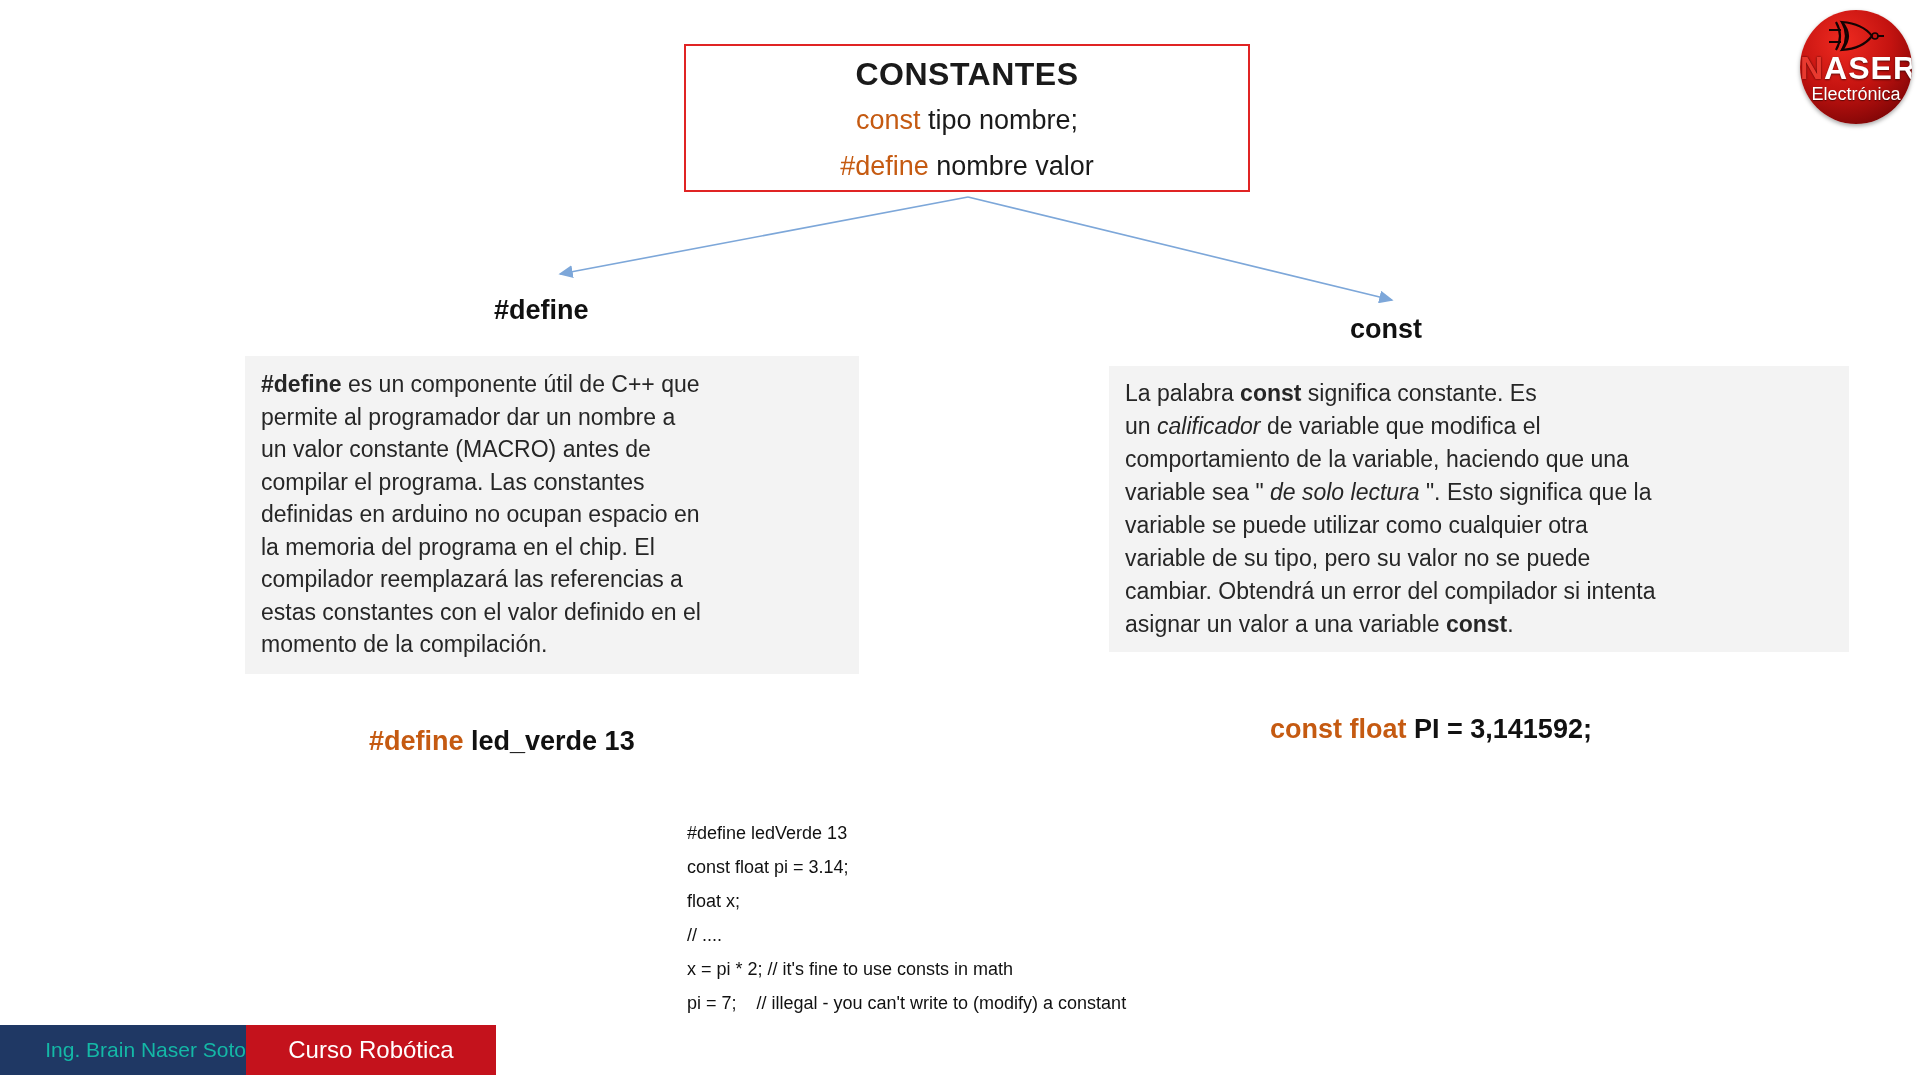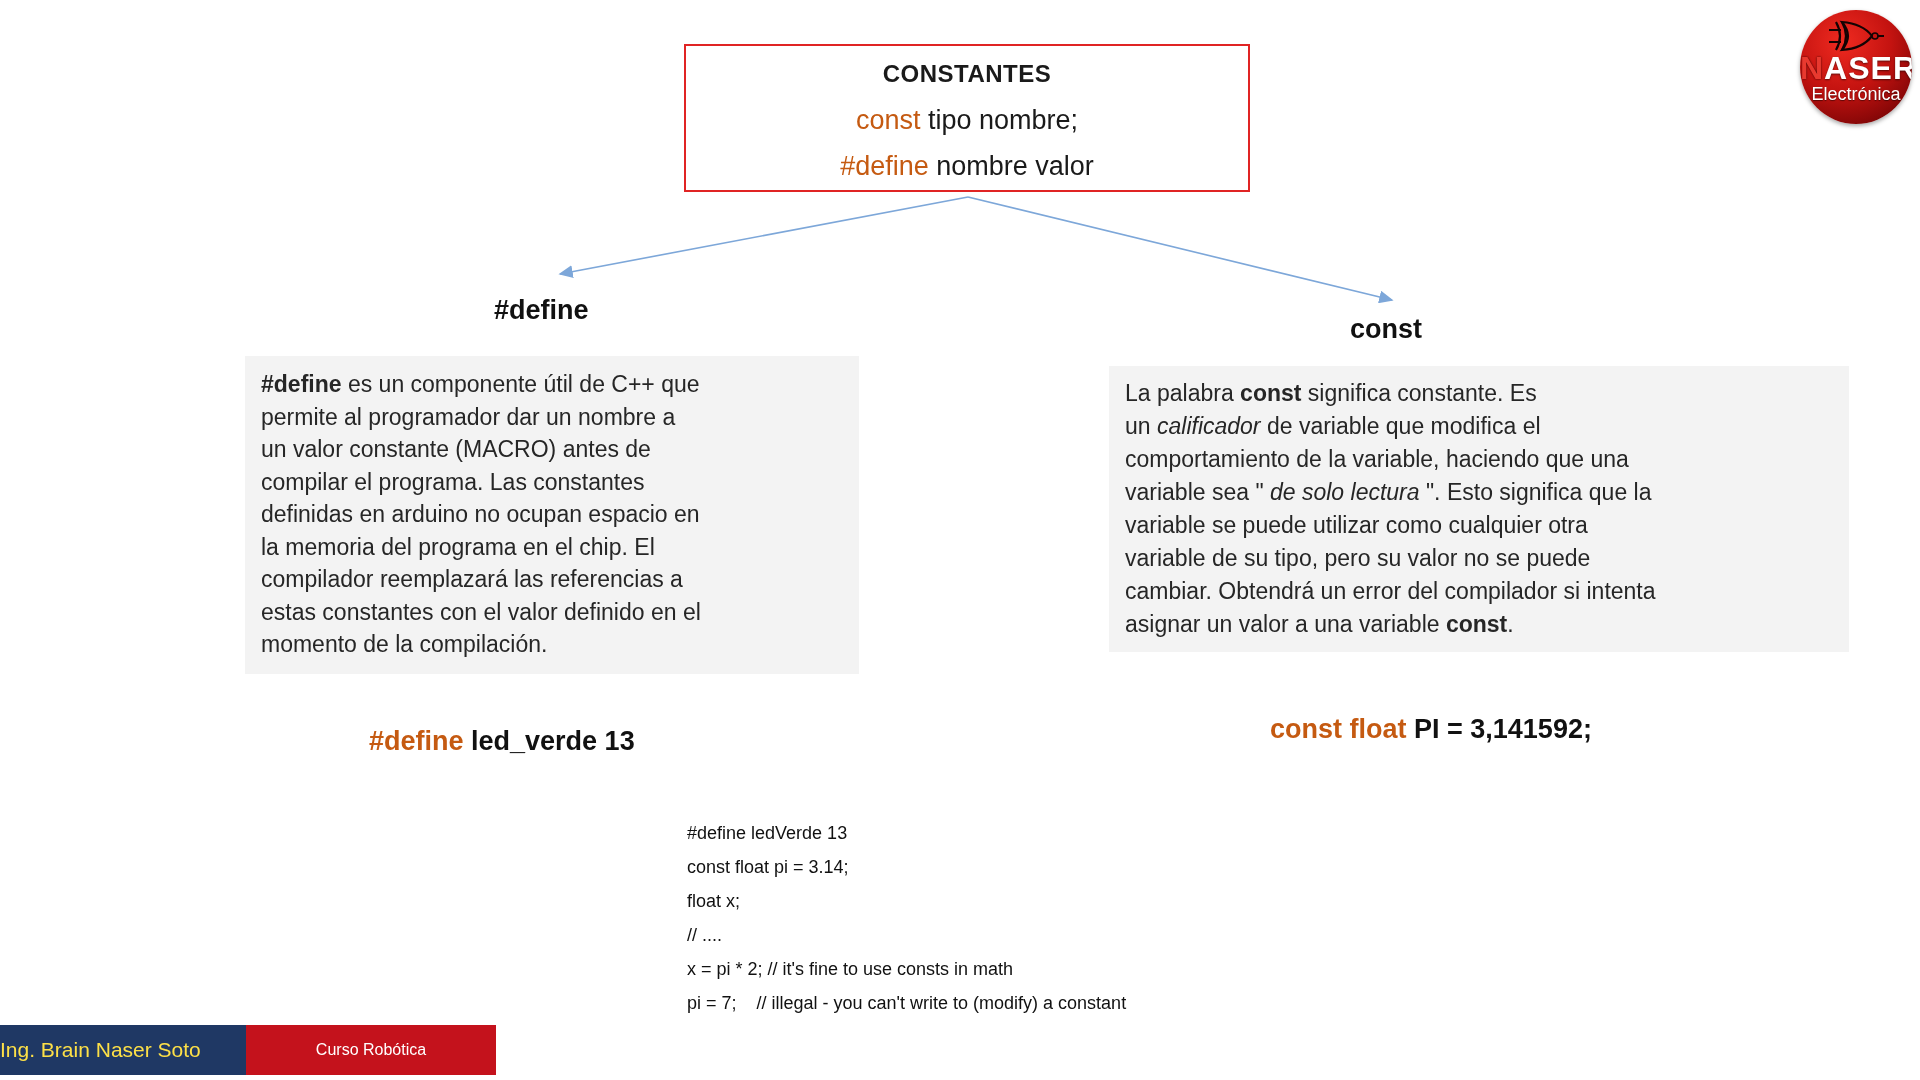--- a/index.html
+++ b/index.html
@@ -18,21 +18,21 @@
 
   
   .title-box{
     left:684px;top:44px;width:566px;height:148px;
     border:2px solid #e02424;
     text-align:center;
     font-size:27px;line-height:46px;
     padding-top:5px;
     box-sizing:border-box;
   }
-  .title-box .t{font-weight:bold;font-size:24px;letter-spacing:0.5px;}
+  .title-box .t{font-weight:bold;font-size:32px;letter-spacing:0.5px;}
 
   
   .arrows{left:0;top:0;width:1920px;height:1080px;pointer-events:none;}
 
   
   .branch-heading{font-size:27px;font-weight:bold;color:#111;}
   .heading-define{left:494px;top:295px;}
   .heading-const{left:1350px;top:314px;}
 
   
@@ -59,29 +59,29 @@
   
   .code-block{
     left:687px;top:816px;width:700px;
     font-size:18px;line-height:34px;
     white-space:pre;color:#111;
   }
 
   
   .footer-author{
     left:0;top:1025px;width:246px;height:50px;
-    background:#1f3864;color:#fde047;
-    display:flex;align-items:center;justify-content:flex-start;
+    background:#1f3864;color:#14b8a6;
+    display:flex;align-items:center;justify-content:flex-end;
     font-size:21px;
   }
   .footer-course{
     left:246px;top:1025px;width:250px;height:50px;
     background:#c4121c;color:#ffffff;
     display:flex;align-items:center;justify-content:center;
-    font-size:16px;
+    font-size:24px;
   }
 
   
   .logo{
     left:1800px;top:10px;width:112px;height:114px;
     border-radius:50%;
     background:radial-gradient(circle at 38% 28%, #ef2a20 0%, #c41310 45%, #8c0808 75%, #4e0303 100%);
     box-shadow:0 2px 4px rgba(0,0,0,0.35);
     text-align:center;
     overflow:hidden;

